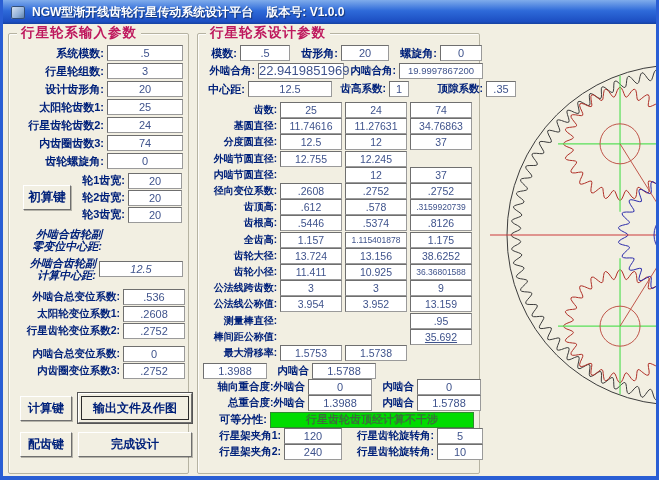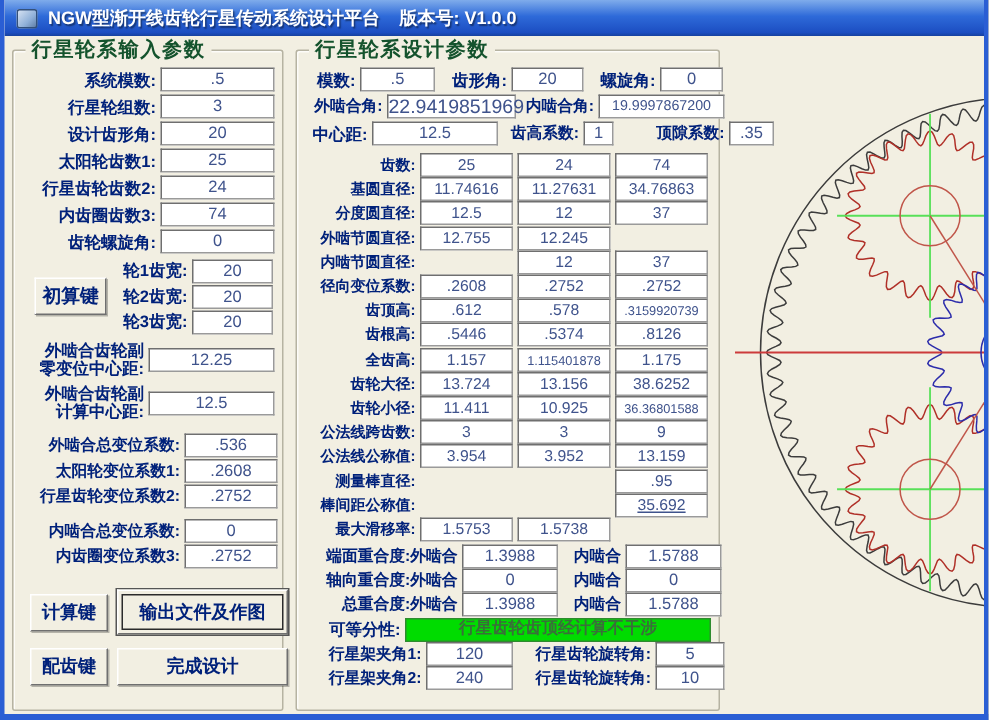--- a/index.html
+++ b/index.html
@@ -8,21 +8,21 @@
     border-left:3px solid #2a5ed4;border-right:3px solid #2a5ed4;border-bottom:4px solid #2a5ed4;overflow:hidden;}
   .titlebar{height:24px;background:linear-gradient(180deg,#7face f0,#7faceb 0%,#2e6ad9 45%,#1c4ec2 90%,#16419f 100%);
     background:linear-gradient(180deg,#7faceb 0%,#2e6ad9 45%,#1c4ec2 90%,#16419f 100%);
     display:flex;align-items:center;gap:7px;padding:0 8px;color:#fff;font-weight:bold;font-size:12px;
     text-shadow:1px 1px 1px rgba(0,0,0,.45);}
   .app-icon{width:14px;height:13px;border-radius:2px;background:linear-gradient(135deg,#dfe8f5,#8fb0d8 60%,#55749c);
     box-shadow:inset 0 0 0 1px #33507a;flex:0 0 auto;}
   .client{display:flex;align-items:flex-start;padding:9px 0 0 5px;box-sizing:border-box;}
   .group{position:relative;border:1px solid #b6b3a2;border-radius:2px;background:#f2efe2;
     box-shadow:inset 1px 1px 0 rgba(255,255,255,.8);box-sizing:border-box;}
-  .group-title{position:absolute;top:-10px;left:8px;background:#f2efe2;color:#14532d;font-weight:bold;
+  .group-title{position:absolute;top:-10px;left:8px;background:#f2efe2;color:#be185d;font-weight:bold;
     font-size:13.5px;padding:0 4px;letter-spacing:1px;white-space:nowrap;}
   .gleft{width:181px;height:441px;padding:10px 5px 4px 5px;}
   .gmid{width:283px;height:441px;margin-left:8px;padding:10px 5px 4px 5px;}
   .drawing{flex:1;height:441px;position:relative;margin-left:2px;}
   .frow{display:flex;align-items:center;height:18px;}
   .trow{display:flex;align-items:center;height:16.2px;}
   .lbl{color:#00217a;font-weight:bold;font-size:11px;text-align:right;padding-right:3px;
     white-space:nowrap;overflow:hidden;flex:0 0 auto;}
   .box{display:inline-block;background:#fff;border:1px solid #9a9a9a;border-top-color:#6f6f6f;border-left-color:#6f6f6f;
     color:#3f538c;font-size:11px;height:14px;line-height:14px;text-align:center;white-space:nowrap;flex:0 0 auto;box-sizing:content-box;}
@@ -32,21 +32,21 @@
   .focused{outline:1.5px solid #2b2b2b;outline-offset:-4px;box-shadow:0 0 0 1px #555,1px 1px 0 rgba(0,0,0,.25);}
   .init-block{display:flex;margin-top:2px;}
   .init-btn{width:48px;height:25px;margin:13px 2px 0 9px;font-size:12.5px;}
   .radio-zone{display:flex;margin-top:5px;align-items:center;}
   .radio-frame{width:76px;border:1px solid #b6b3a2;box-shadow:inset 1px 1px 0 rgba(255,255,255,.8);
     padding:2px 3px;margin-left:3px;box-sizing:border-box;}
   .radio-row{display:flex;align-items:center;gap:3px;height:13px;cursor:pointer;}
   .radio{width:9px;height:9px;border-radius:50%;border:1px solid #5a5a5a;background:#fff;position:relative;flex:0 0 auto;}
   .radio.checked:after{content:"";position:absolute;left:2px;top:2px;width:4px;height:4px;border-radius:50%;background:#111;}
   .radio-label{color:#00217a;font-weight:bold;font-size:10.5px;white-space:nowrap;}
-  .center-row{display:flex;align-items:center;margin-top:5px;}
+  .center-row{display:flex;align-items:center;margin-top:5px;font-style:italic;}
   .lbl2{color:#00217a;font-weight:bold;font-size:11px;text-align:right;line-height:12px;width:88px;padding-right:3px;}
   .btn-grid{display:grid;grid-template-columns:52px 114px;grid-auto-rows:30px;gap:6px 6px;margin:14px 0 0 6px;align-items:center;}
   .greenbar{flex:1;height:14px;background:#00dc00;border:1px solid #2e8b2e;color:#3a6e3a;font-weight:bold;
     font-size:11px;text-align:center;line-height:13px;white-space:nowrap;overflow:hidden;}
   svg{display:block;}
 </style>
 </head>
 <body>
 
 <div class="window">
@@ -107,21 +107,20 @@
               <span class="box" style="width: 52px;">20</span>
             </div>
           </div>
       </div>
 
       <div class="center-row">
         <span class="lbl2">
           <span>外啮合齿轮副</span><br>
           <span>零变位中心距:</span>
         </span>
-        <span class="box" style="width:82px;">12.25</span>
       </div>
       <div class="center-row">
         <span class="lbl2">
           <span>外啮合齿轮副</span><br>
           <span>计算中心距:</span>
         </span>
         <span class="box" style="width:82px;">12.5</span>
       </div>
 
 
@@ -275,21 +274,20 @@
           </div>
           <div class="trow">
             <span class="lbl" style="width: 74px; font-size: 10px;">最大滑移率:</span>
             <span class="box" style="width: 60px; font-size: 10.5px; margin-right: 3px;">1.5753</span>
             <span class="box" style="width: 60px; font-size: 10.5px; margin-right: 3px;">1.5738</span>
             <span class="box" style="width: 60px; font-size: 10.5px; visibility: hidden; margin-right: 3px;"></span>
           </div>
         </div>
       <div id="overlap-rows" style="margin-top:2px;">
           <div class="trow">
-            <span class="lbl" style="width: 102px; font-size: 10.5px;">端面重合度:外啮合</span>
             <span class="box" style="width: 62px;">1.3988</span>
             <span class="lbl" style="width: 42px; font-size: 10.5px;">内啮合</span>
             <span class="box" style="width: 62px;">1.5788</span>
           </div>
           <div class="trow">
             <span class="lbl" style="width: 102px; font-size: 10.5px;">轴向重合度:外啮合</span>
             <span class="box" style="width: 62px;">0</span>
             <span class="lbl" style="width: 42px; font-size: 10.5px;">内啮合</span>
             <span class="box" style="width: 62px;">0</span>
           </div>

